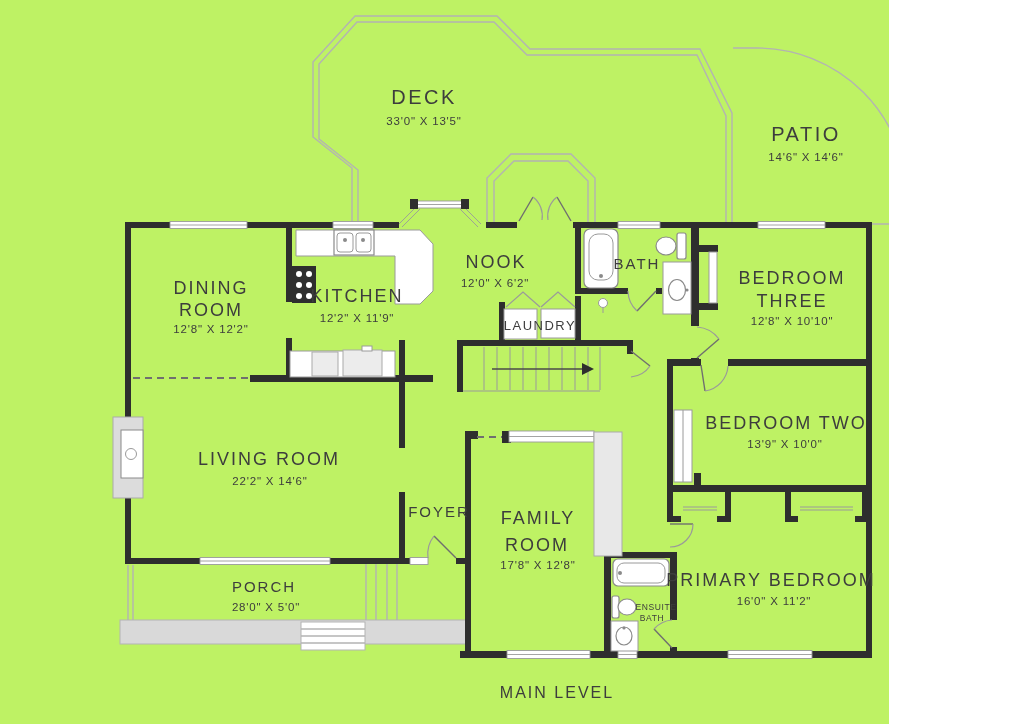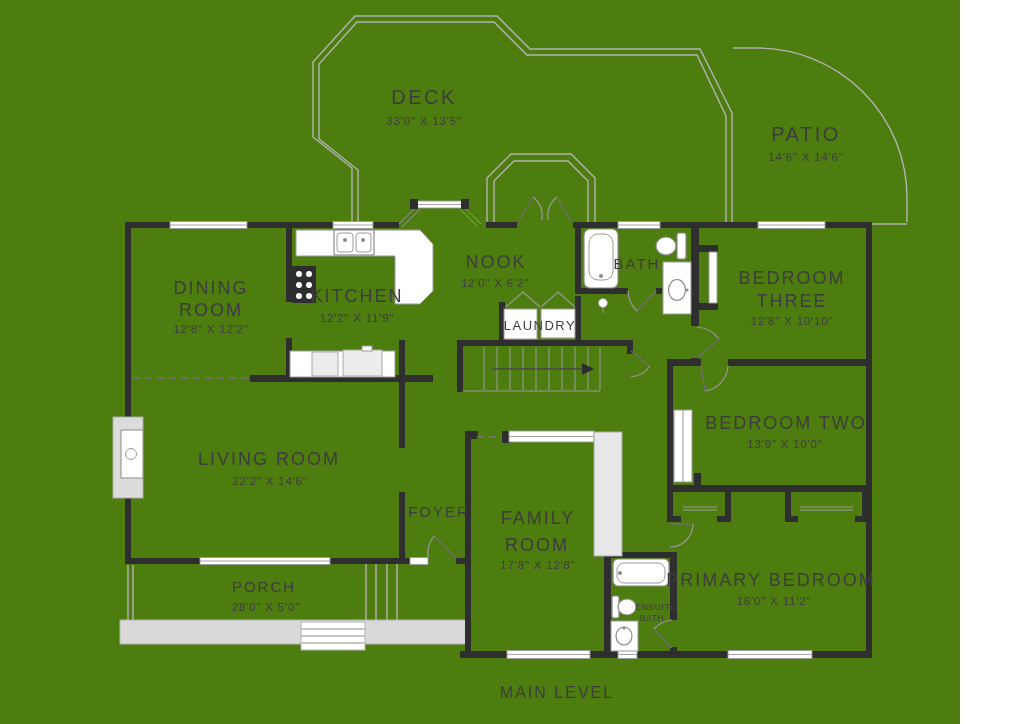--- a/index.html
+++ b/index.html
@@ -1,16 +1,16 @@
 <!DOCTYPE html>
 <html><head>
 <meta charset="utf-8">
 <style>
   html,body{margin:0;padding:0;background:#ffffff;}
-  .page{width:960px;height:724px;background:#4d7c0f;position:relative;overflow:hidden;}
+  .page{width:889px;height:724px;background:#bef264;position:relative;overflow:hidden;}
   svg{display:block;}
   text{font-family:"Liberation Sans","DejaVu Sans",sans-serif;fill:#3d3d3d;}
   .lbl-xl{font-size:20px;letter-spacing:2.5px;}
   .lbl{font-size:18px;letter-spacing:2px;}
   .lbl-md{font-size:15px;letter-spacing:2px;}
   .lbl-sm{font-size:13px;letter-spacing:1.5px;}
   .lbl-xs{font-size:8.5px;letter-spacing:0.6px;}
   .dims{font-size:11.5px;letter-spacing:0.8px;}
   .wall{fill:#2e2e2e;}
   .thin{stroke:#b3b3b3;stroke-width:1.4;fill:none;}

